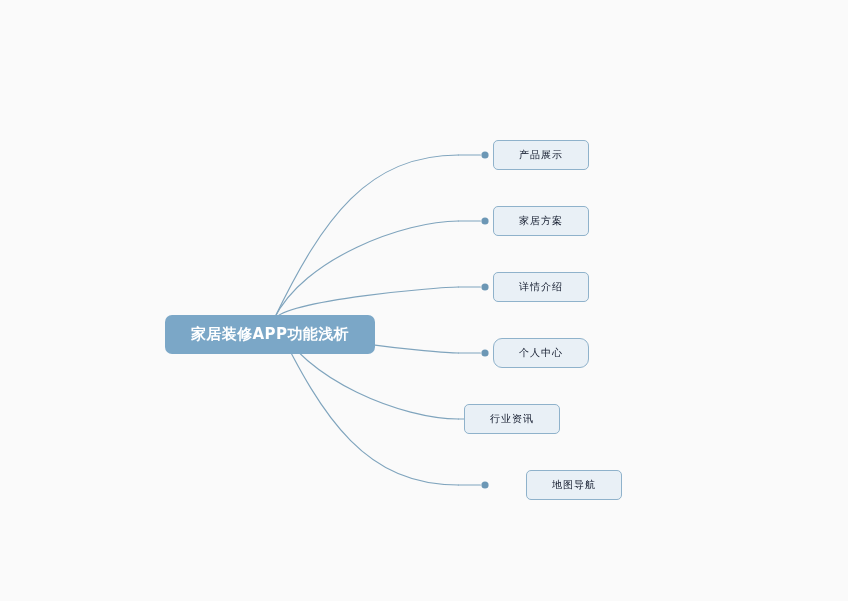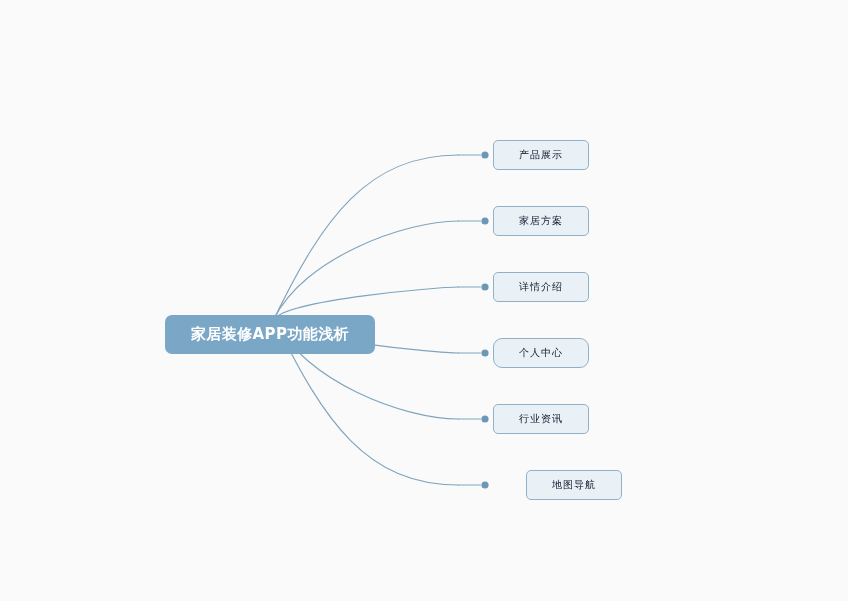--- a/index.html
+++ b/index.html
@@ -109,19 +109,19 @@
     </div>
     <div class="branch-node" style="left: 493px; top: 206px;">
       <span class="branch-label">家居方案</span>
     </div>
     <div class="branch-node" style="left: 493px; top: 272px;">
       <span class="branch-label">详情介绍</span>
     </div>
     <div class="branch-node" style="left: 493px; top: 338px; border-radius: 9px;">
       <span class="branch-label">个人中心</span>
     </div>
-    <div class="branch-node" style="left: 493px; top: 404px;">
+    <div class="branch-node" style="left: 464px; top: 404px;">
       <span class="branch-label">行业资讯</span>
     </div>
     <div class="branch-node" style="left: 493px; top: 470px; margin-left: 33px;">
       <span class="branch-label">地图导航</span>
     </div>
   </div>
 
 </body></html>

